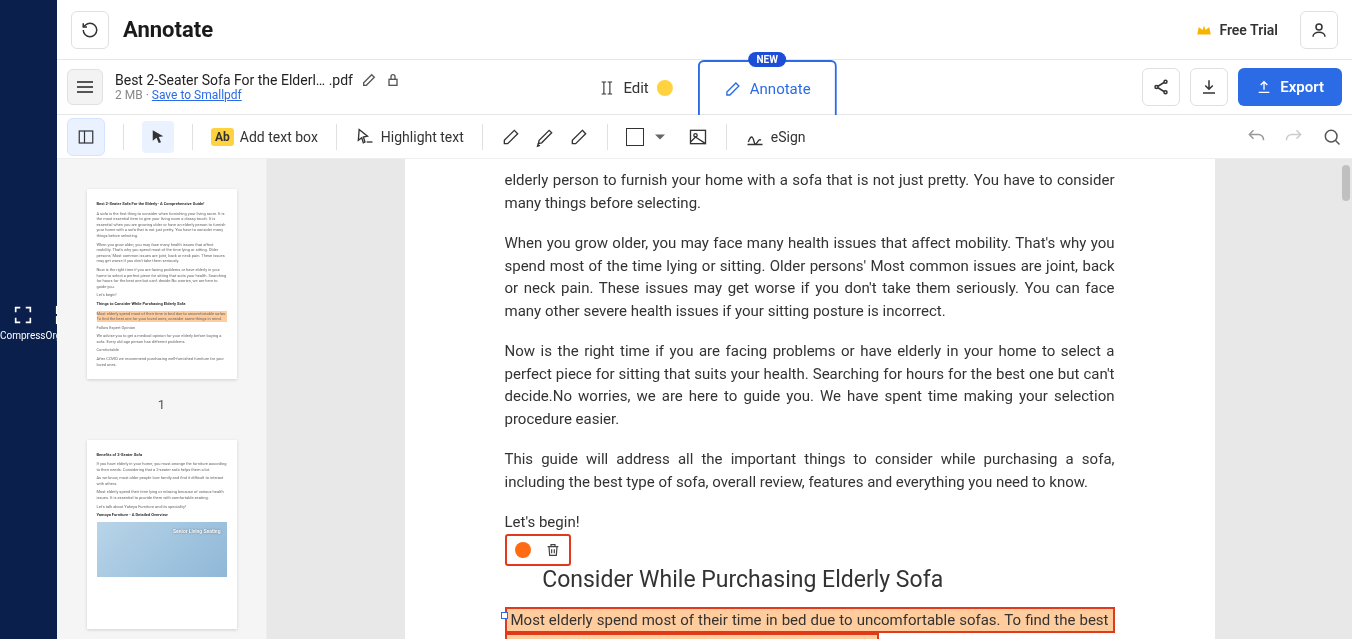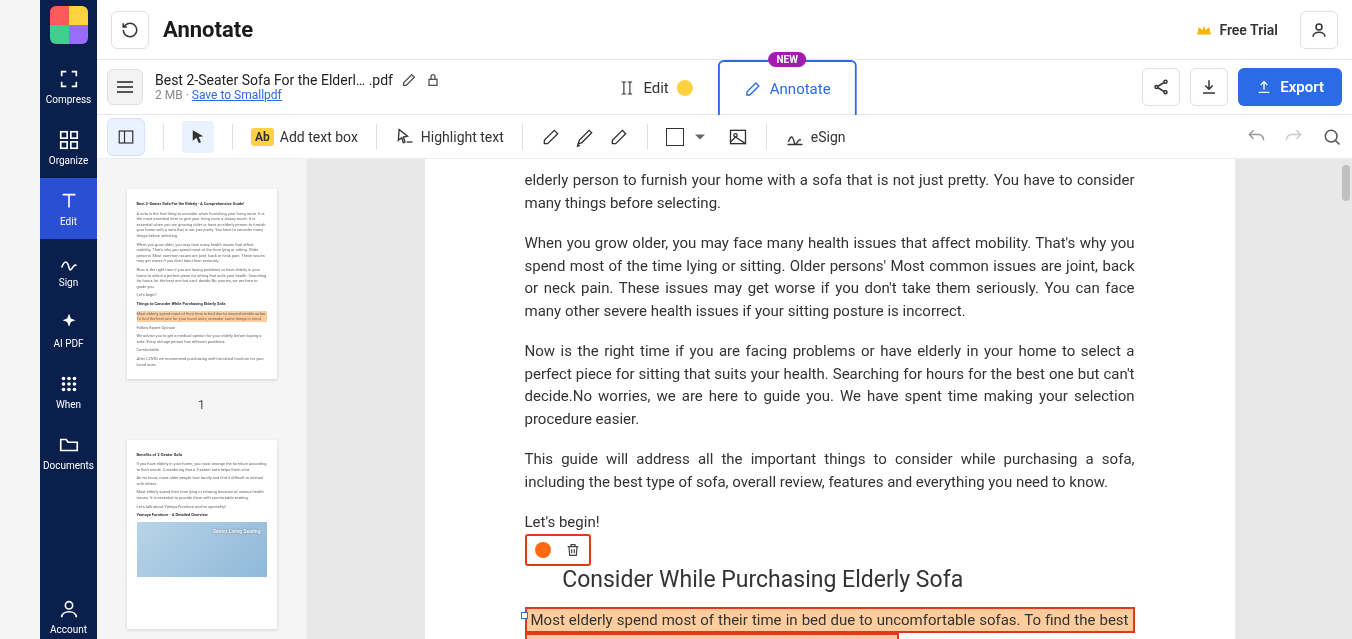--- a/index.html
+++ b/index.html
@@ -1,19 +1,19 @@
 <!DOCTYPE html>
 <html><head>
 <meta charset="utf-8">
 <style>
 * { margin: 0; padding: 0; box-sizing: border-box; font-family: -apple-system, BlinkMacSystemFont, "Segoe UI", Roboto, sans-serif; }
 body { width: 1352px; height: 639px; overflow: hidden; background: #f5f5f5; display: flex; }
 
 
-.sidebar { width: 57px; background: #0b1f4d; display: flex; flex-direction: column; align-items: center; padding-top: 6px; margin-left: 40px; }
+.sidebar { width: 57px; background: #0b1f4d; display: flex; flex-direction: row; align-items: center; padding-top: 6px; }
 .logo { width: 38px; height: 38px; margin-bottom: 12px; border-radius: 6px; overflow: hidden; display: grid; grid-template-columns: 1fr 1fr; grid-template-rows: 1fr 1fr; }
 .logo div:nth-child(1){background:#ff5a5a;} .logo div:nth-child(2){background:#ffd23f;} .logo div:nth-child(3){background:#3ecf8e;} .logo div:nth-child(4){background:#9b6bff;}
 .nav-item { width: 57px; display: flex; flex-direction: column; align-items: center; justify-content: center; padding: 12px 0; color: #fff; font-size: 10px; cursor: pointer; }
 .nav-item svg { width: 22px; height: 22px; margin-bottom: 4px; }
 .nav-item.active { background: #2b4fd3; }
 .nav-spacer { flex: 1; }
 
 
 .main { flex: 1; display: flex; flex-direction: column; background: #fff; }
 .topbar { height: 60px; display: flex; align-items: center; padding: 0 14px; border-bottom: 1px solid #e6e6e6; gap: 14px; }
@@ -31,21 +31,21 @@
 .filename { font-size: 14px; color: #222; display:flex; align-items:center; gap:8px; }
 .filename .ico { width:16px; height:16px; color:#555; cursor:pointer; }
 .filemeta { font-size: 12px; color: #888; }
 .filemeta a { color: #2b6be6; text-decoration: underline; cursor:pointer; }
 .tabs { position:absolute; left:50%; transform:translateX(-50%); top:0; display:flex; height:55px; }
 .tab { display:flex; align-items:center; gap:8px; padding:0 24px; font-size:15px; cursor:pointer; position:relative; border:1px solid transparent; }
 .tab svg { width:18px; height:18px; }
 .tab.edit { color:#333; }
 .tab.edit .badge { width:16px;height:16px;border-radius:50%;background:#ffd23f;display:inline-block; }
 .tab.annot { color:#2b6be6; border:2px solid #2b6be6; border-bottom:none; border-top-left-radius:6px; border-top-right-radius:6px; }
-.new-badge { position:absolute; top:-10px; left:50%; transform:translateX(-50%); background:#a21caf; color:#fff; font-size:10px; font-weight:700; padding:2px 8px; border-radius:10px; }
+.new-badge { position:absolute; top:-10px; left:50%; transform:translateX(-50%); background:#1d4ed8; color:#fff; font-size:10px; font-weight:700; padding:2px 8px; border-radius:10px; }
 .file-right { margin-left:auto; display:flex; gap:10px; align-items:center;padding-left:48px; }
 .export-btn { background:#2b6be6; color:#fff; padding:10px 18px; border-radius:6px; display:flex; align-items:center; gap:8px; font-size:15px; font-weight:600; cursor:pointer; }
 
 
 .toolbar { height: 44px; background:#fff; border-bottom:1px solid #eee; display:flex; align-items:center; padding:0 10px; gap:18px; }
 .tool-group { display:flex; align-items:center; gap:14px; }
 .tool-sep { width:1px; height:26px; background:#e0e0e0; }
 .cursor-tool { width:32px;height:32px;border-radius:4px;background:#eaf1ff;display:flex;align-items:center;justify-content:center;cursor:pointer; }
 .tool { display:flex; align-items:center; gap:6px; cursor:pointer; color:#333; font-size:14px; }
 .tool .sq { width:18px;height:18px;border:1.5px solid #333; }

